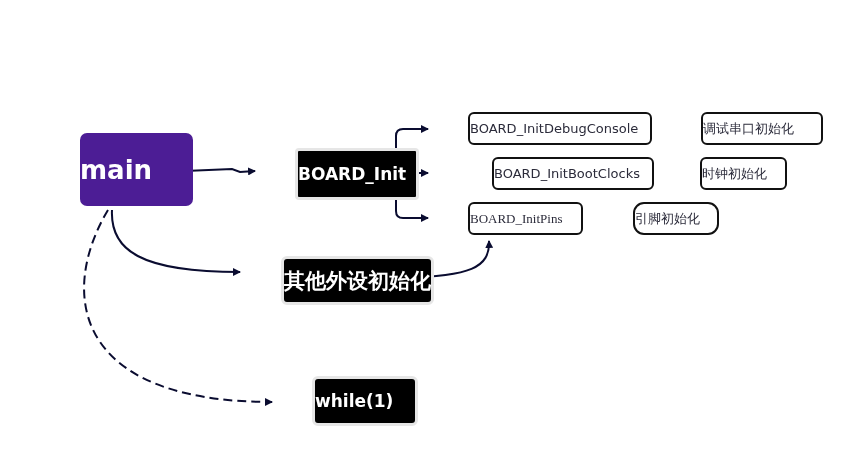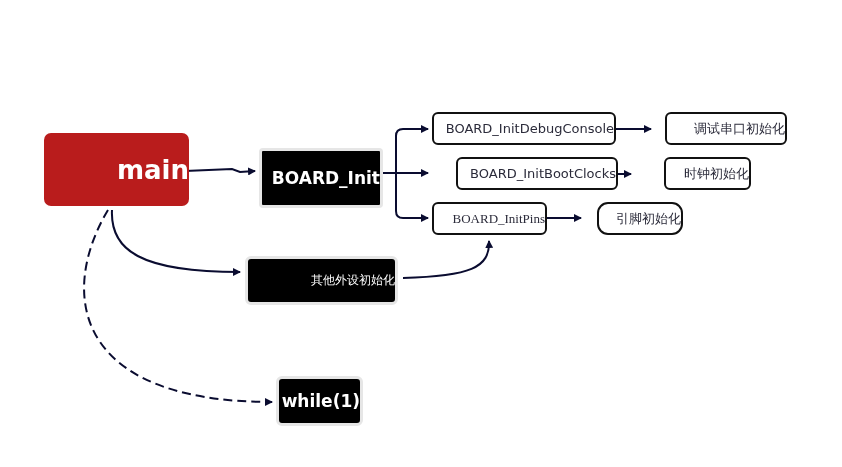--- a/index.html
+++ b/index.html
@@ -1,23 +1,23 @@
 <!DOCTYPE html>
 <html><head>
 <meta charset="utf-8">
 <style>
   html,body{margin:0;padding:0;background:#ffffff;}
   body{width:842px;height:467px;position:relative;overflow:hidden;font-family:"DejaVu Sans","Liberation Sans",sans-serif;}
   svg.edges{position:absolute;left:0;top:0;width:842px;height:467px;}
-  .node{position:absolute;display:flex;align-items:center;justify-content:flex-end;box-sizing:border-box;white-space:nowrap;}
-  .main{left:44px;top:133px;width:145px;height:73px;background:#b91c1c;color:#fff;border-radius:7px;font-size:26px;font-weight:bold;}
+  .node{position:absolute;display:flex;align-items:center;justify-content:flex-start;box-sizing:border-box;white-space:nowrap;margin-left:36px;}
+  .main{left:44px;top:133px;width:113px;height:73px;background:#4c1d95;color:#fff;border-radius:7px;font-size:26px;font-weight:bold;}
   .dark{background:#000;color:#fff;border:3px solid #e6e6e6;border-radius:4px;font-weight:bold;}
-  .board{left:259px;top:148px;width:124px;height:60px;font-size:17px;}
-  .other{left:245px;top:256px;width:153px;height:49px;font-size:12px;font-weight:normal;border-radius:6px;}
-  .while{left:276px;top:376px;width:87px;height:50px;font-size:17px;border-radius:6px;}
+  .board{left:259px;top:148px;width:124px;height:52px;font-size:17px;}
+  .other{left:245px;top:256px;width:153px;height:49px;font-size:21px;font-weight:bold;border-radius:6px;}
+  .while{left:276px;top:376px;width:106px;height:50px;font-size:17px;border-radius:6px;}
   .outline{border:2px solid #111;border-radius:6px;background:#fff;color:#2b2b3a;font-size:13px;height:33px;}
   .d1{left:432px;top:112px;width:184px;}
   .d2{left:456px;top:157px;width:162px;}
   .d3{left:432px;top:202px;width:115px;font-family:Liberation Serif, serif;}
   .c1{left:665px;top:112px;width:122px;}
   .c2{left:664px;top:157px;width:87px;}
   .c3{left:597px;top:202px;width:86px;border-radius:11px;}
 </style>
 </head>
 <body>

